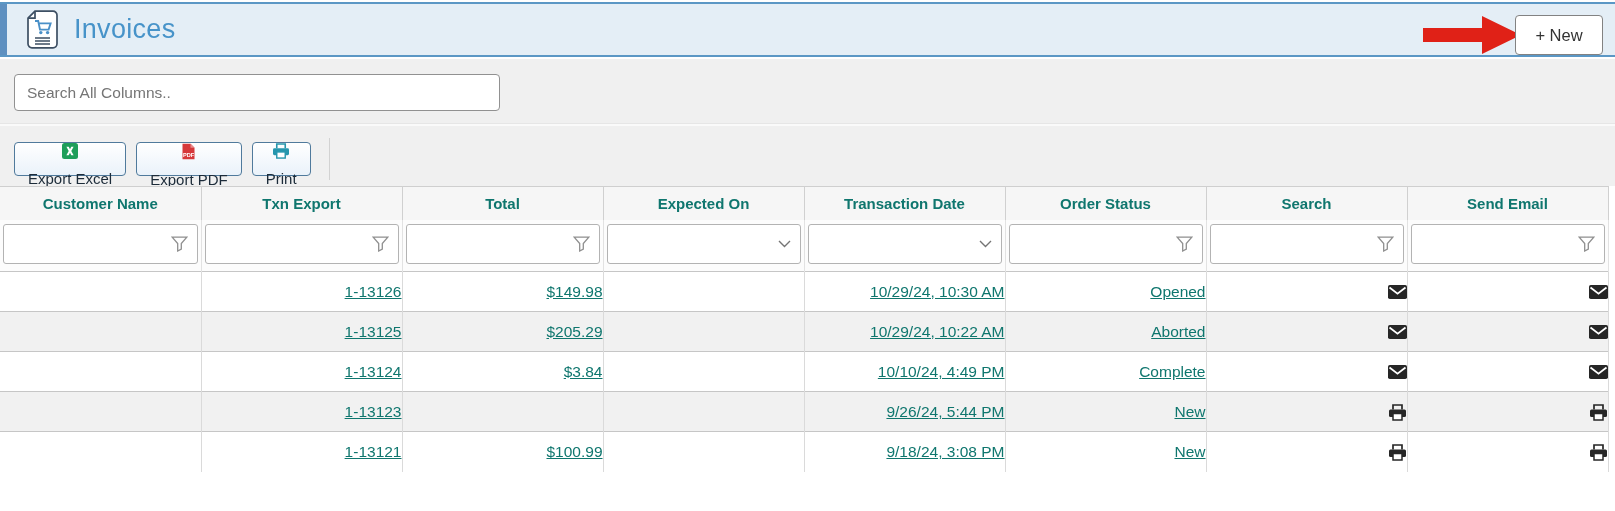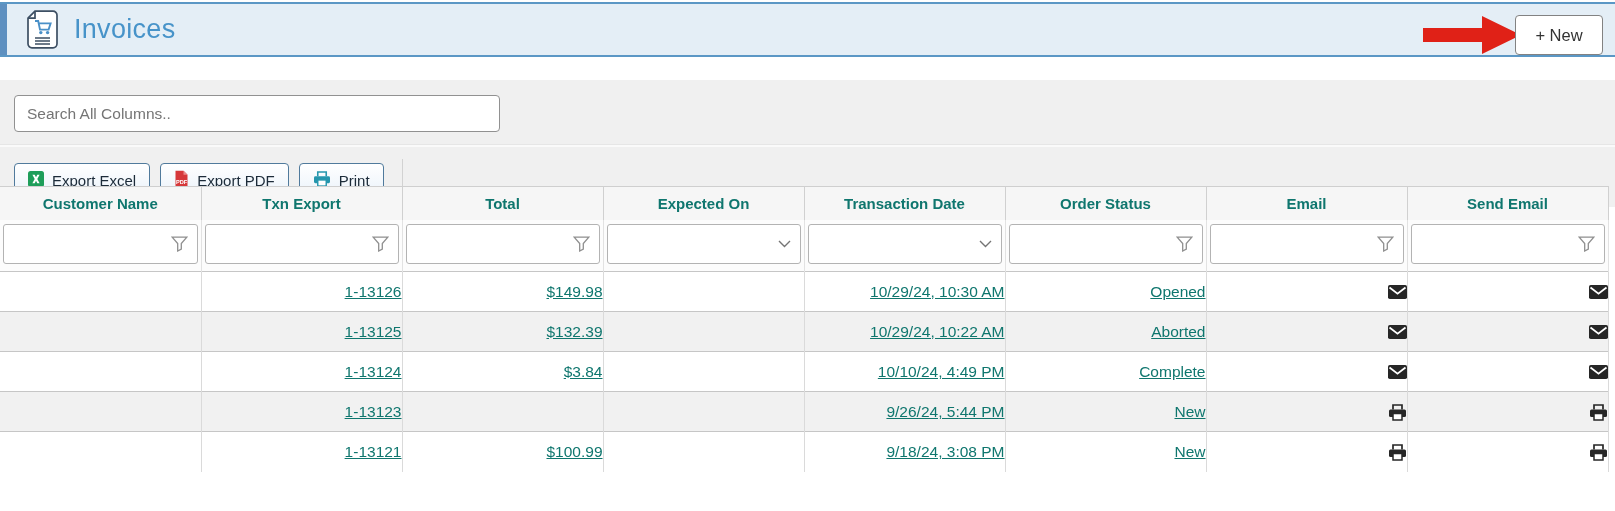--- a/index.html
+++ b/index.html
@@ -13,32 +13,32 @@
   .accent-bar { width: 7px; height: 100%; background: #5e90c0; flex: 0 0 auto; }
   .title-icon { margin-left: 20px; display: flex; align-items: center; }
   .page-title { margin-left: 16px; font-size: 27px; color: #4793c9; letter-spacing: 0.3px; }
   .new-button { position: absolute; right: 12px; top: 11px; height: 40px; min-width: 88px;
     background: #fff; border: 1px solid #828282; border-radius: 4px; font-size: 16.5px;
     color: #333; padding: 8px 16px; cursor: pointer; font-family: inherit; }
   .annotation-arrow { position: absolute; right: 92px; top: 9px; }
 
   
   .controls-area { position: absolute; top: 59px; left: 0; width: 1615px; height: 127px;
-    background: #f0f0f0; margin-top: 21px; }
+    background: #f0f0f0; }
   .controls-divider { position: absolute; top: 64px; left: 0; width: 100%; height: 3px;
     background: #fafafa; border-top: 1px solid #e6e6e6; }
   .search-input { position: absolute; top: 15px; left: 14px; width: 486px; height: 37px;
     border: 1px solid #919191; border-radius: 4px; padding: 0 12px; font-size: 15.5px;
     color: #333; font-family: inherit; background: #fff; }
   .search-input::placeholder { color: #757575; opacity: 1; }
   .toolbar { position: absolute; top: 79px; left: 14px; display: flex; align-items: center; }
   .tb-btn { height: 34px; display: flex; align-items: center; gap: 8px; padding: 0 13px;
     background: linear-gradient(#ffffff, #eaf2fa); border: 1px solid #507a9c;
     border-radius: 4px; font-size: 15px; color: #1c2b39; margin-right: 10px;
-    cursor: pointer; font-family: inherit; }
+    cursor: pointer; font-family: inherit; flex-direction: column; }
   .tb-sep { width: 1px; height: 42px; background: #d2d2d2; margin: 0 4px 0 8px; }
   .tb-btn.primary { background: #4d93c9; border-color: #3d7db2; color: #fff;
     margin-left: 12px; padding: 0 18px; gap: 9px; }
 
   
   .grid-wrap { position: absolute; top: 186px; left: 0; }
   table.grid { table-layout: fixed; width: 1608px; border-collapse: collapse; }
   table.grid col { width: 201px; }
   .grid th { height: 33px; background: #f6f6f6; border-top: 1px solid #cfcfcf;
     border-right: 1px solid #d0d0d0; font-size: 15px; font-weight: bold; color: #0f766e;
@@ -131,21 +131,21 @@
         <col>
       </colgroup>
     <thead>
       <tr id="column-row">
           <th>Customer Name</th>
           <th>Txn Export</th>
           <th>Total</th>
           <th>Expected On</th>
           <th>Transaction Date</th>
           <th>Order Status</th>
-          <th>Email</th>
+          <th>Search</th>
           <th>Send Email</th>
         </tr>
       <tr id="filter-row" class="filter-row">
           <td>
             <div class="filter-box">
               <input style="">
               <span class="filter-ic">
   <svg width="17" height="16" viewBox="0 0 17 16">
                   <path d="M1.2 1.2h14.6L10.3 7.6v5.6l-3.6 1.8V7.6z" fill="none" stroke="#8f8f8f" stroke-width="1.3"></path>
                 </svg>
@@ -241,21 +241,21 @@
           <td><span class="row-icon">
   <svg width="19" height="14" viewBox="0 0 19 14">
                 <rect width="19" height="14" rx="1.8" fill="#262626"></rect>
                 <path d="M1.5 2.5 L9.5 8.6 L17.5 2.5" stroke="#fff" stroke-width="1.8" fill="none"></path>
               </svg>
 </span></td>
         </tr>
         <tr>
           <td></td>
           <td>1-13125</td>
-          <td>$132.39</td>
+          <td>$205.29</td>
           <td></td>
           <td>10/29/24, 10:22 AM</td>
           <td>Aborted</td>
           <td><span class="row-icon">
   <svg width="19" height="14" viewBox="0 0 19 14">
                 <rect width="19" height="14" rx="1.8" fill="#262626"></rect>
                 <path d="M1.5 2.5 L9.5 8.6 L17.5 2.5" stroke="#fff" stroke-width="1.8" fill="none"></path>
               </svg>
 </span></td>
           <td><span class="row-icon">

